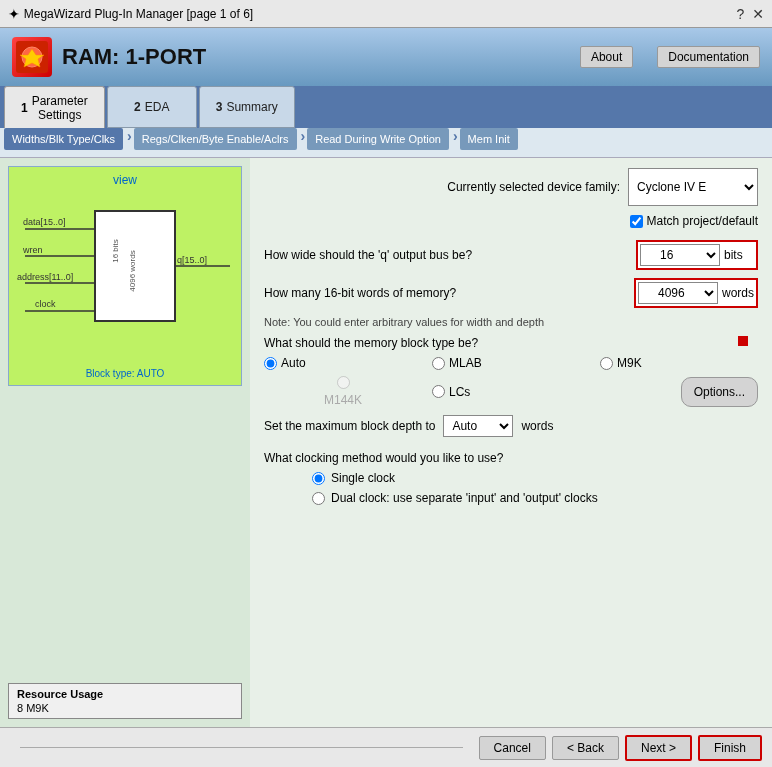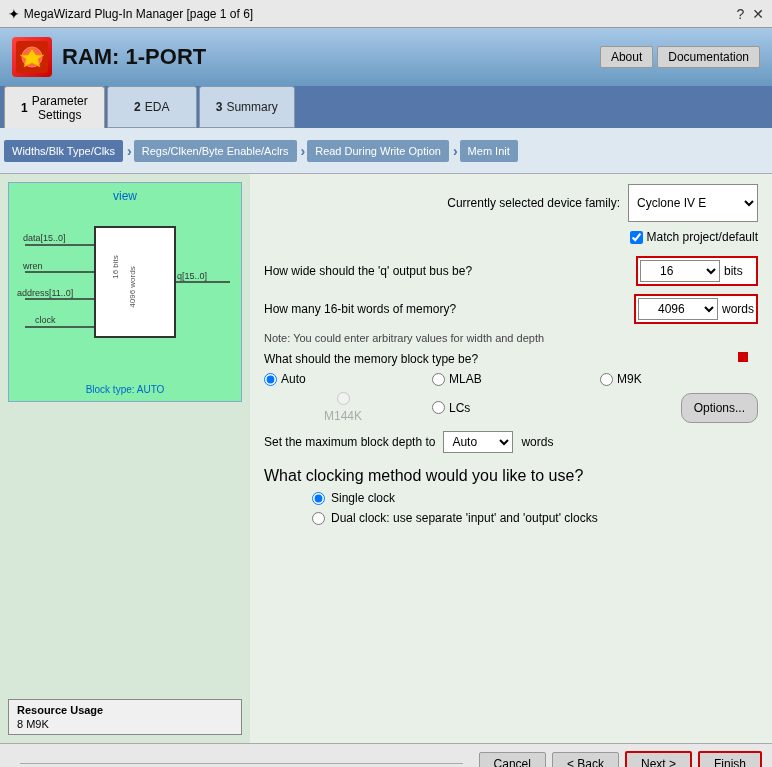--- a/index.html
+++ b/index.html
@@ -30,21 +30,21 @@
     }
     .header-title { display: flex; align-items: center; gap: 10px; }
     .header-icon {
       width: 40px; height: 40px;
       background: linear-gradient(135deg, #ff4444, #cc0000);
       border-radius: 4px;
       display: flex; align-items: center; justify-content: center;
       color: white; font-size: 18px; font-weight: bold;
     }
     .header-text { font-size: 22px; font-weight: bold; color: #111; }
-    .header-buttons { display: flex; gap: 4px; }
+    .header-buttons { display: flex; gap: 24px; }
     .header-btn {
       background: #d4d4d4;
       border: 1px solid #999;
       padding: 3px 10px;
       cursor: pointer;
       font-size: 12px;
       border-radius: 2px;
     }
 
     
@@ -76,22 +76,21 @@
       color: #222;
       border: 1px solid #8899aa;
       border-radius: 3px 3px 0 0;
       margin-left: 2px;
     }
 
     
     .breadcrumb {
       background: #dde8f0;
       display: flex;
-      align-items: center;
-      height: 46px;
+      height: 30px;
       padding: 0 4px;
       border-bottom: 1px solid #aab;
       overflow: hidden;
     }
     .bc-item {
       display: flex; align-items: center;
       padding: 2px 8px;
       background: #7799bb;
       color: white;
       font-size: 11px;
@@ -122,21 +121,21 @@
       min-width: 250px;
       background: #d8e8d8;
       border-right: 1px solid #aabba;
       padding: 8px;
       display: flex;
       flex-direction: column;
       justify-content: space-between;
     }
     .diagram-box {
       border: 1px solid #88aacc;
-      background: #86efac;
+      background: #bef264;
       padding: 6px;
       position: relative;
       min-height: 200px;
     }
     .diagram-title {
       text-align: center;
       color: #0066cc;
       font-size: 12px;
       margin-bottom: 4px;
     }
@@ -245,21 +244,21 @@
     .depth-select {
       border: 1px solid #888;
       background: white;
       padding: 2px 4px;
       font-size: 12px;
       width: 70px;
     }
 
     
     .clock-section { margin-bottom: 10px; }
-    .clock-question { font-size: 16px; margin-bottom: 6px; }
+    .clock-question { font-size: 12px; margin-bottom: 6px; }
     .clock-options { display: flex; flex-direction: column; gap: 6px; }
     .clock-item { display: flex; align-items: center; gap: 6px; font-size: 12px; padding-left: 48px; }
 
     
     .red-square {
       width: 10px; height: 10px;
       background: #cc0000;
       position: absolute;
       right: 10px;
       top: 0;

